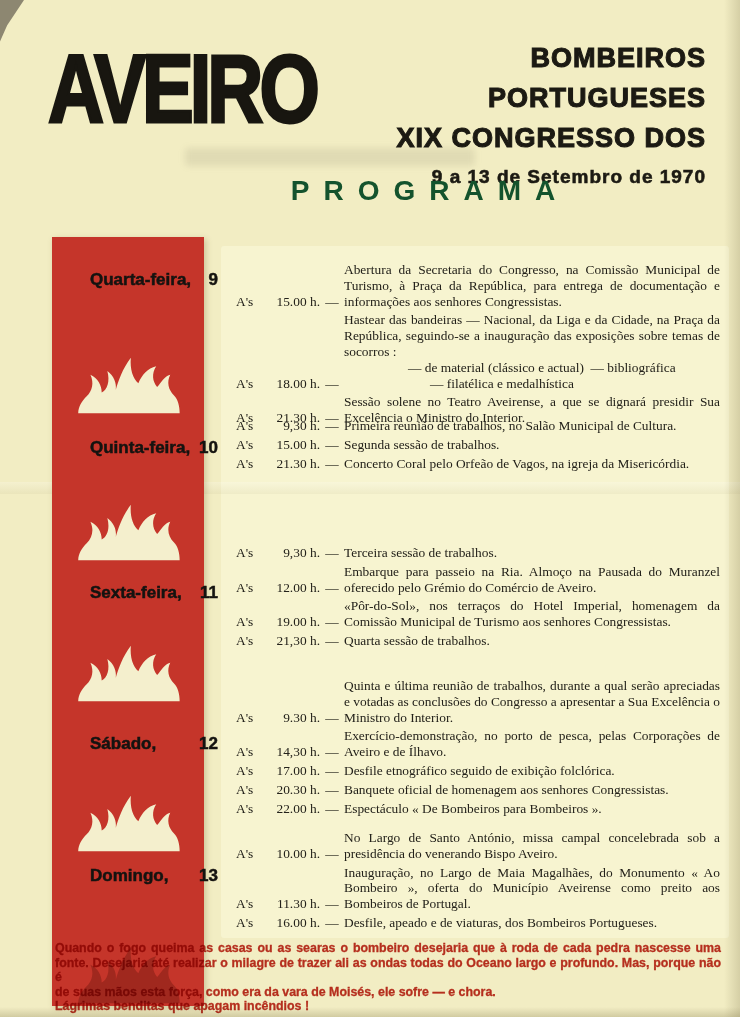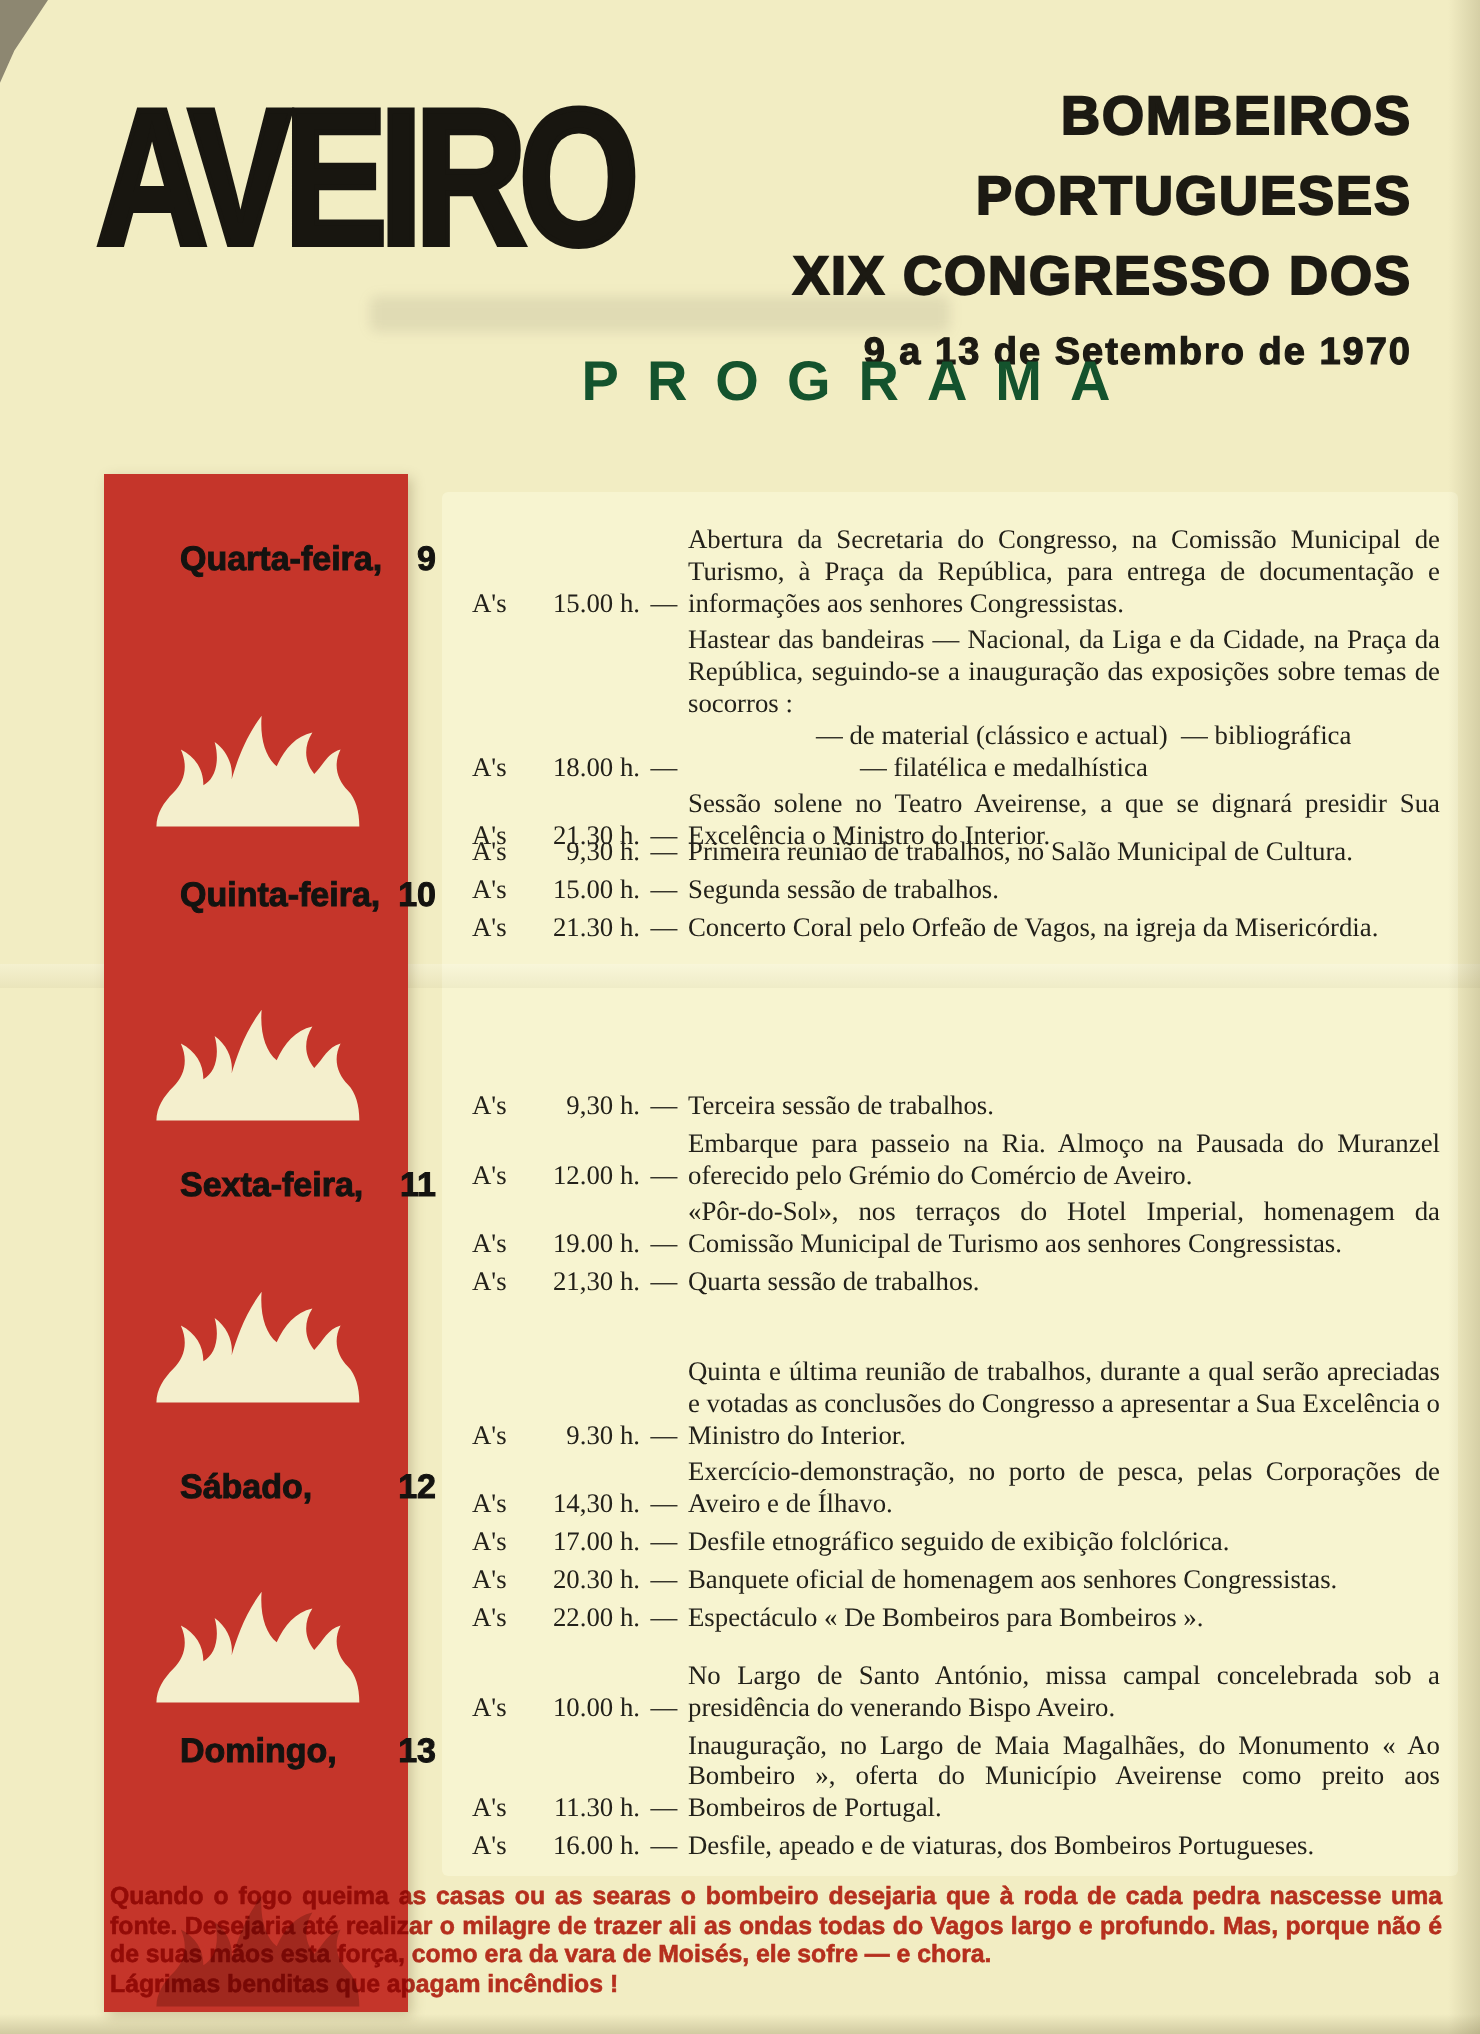--- a/index.html
+++ b/index.html
@@ -285,21 +285,21 @@
             <span>16.00 h.</span>
           </span>
           <span class="ev-dash">—</span>
           <span class="ev-desc">Desfile, apeado e de viaturas, dos Bombeiros Portugueses.</span>
         </div>
       </div>
     </div>
 
   <div class="quote" id="quote">
       <div class="jline">Quando o fogo queima as casas ou as searas o bombeiro desejaria que à roda de cada pedra nascesse uma</div>
-      <div class="jline">fonte. Desejaria até realizar o milagre de trazer ali as ondas todas do Vagos largo e profundo. Mas, porque não é</div>
+      <div class="jline">fonte. Desejaria até realizar o milagre de trazer ali as ondas todas do Oceano largo e profundo. Mas, porque não é</div>
       <div>de suas mãos esta força, como era da vara de Moisés, ele sofre — e chora.</div>
       <div>Lágrimas benditas que apagam incêndios !</div>
     </div>
   <div class="signature">Padre M. Caetano Fidalgo — Capelão dos «Bombeiros Velhos» de Aveiro</div>
 
   <div class="edge-right"></div>
   <div class="edge-bottom"></div>
 </div>
 
 </body></html>

